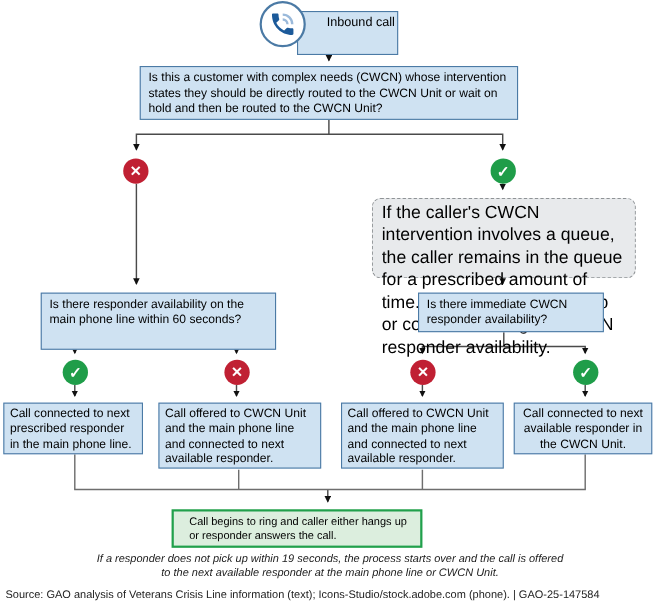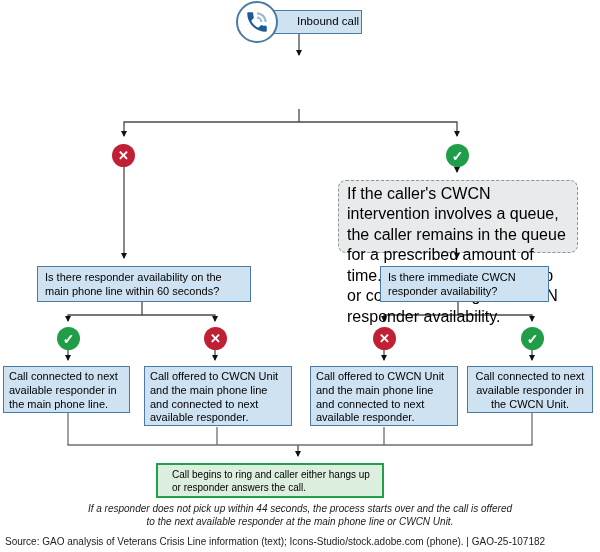--- a/index.html
+++ b/index.html
@@ -6,29 +6,29 @@
   .canvas{
     position:relative;width:600px;height:552px;background:#ffffff;
     font-family:"Liberation Sans", sans-serif;color:#000;overflow:hidden;
   }
   .wires{position:absolute;left:0;top:0;z-index:0;}
   .node{
     position:absolute;z-index:1;box-sizing:border-box;
     background:var(--box-fill);border:1.5px solid var(--box-border);
     font-size:11px;line-height:1.25;color:#000;
   }
-  .inbound{left:270px;top:10px;width:92px;height:24px;line-height:21px;
+  .inbound{left:270px;top:10px;width:92px;height:40px;line-height:21px;
     padding-left:26px;font-size:11.5px;}
   .q1{left:127px;top:60px;width:344px;height:49px;padding:4px 7px;}
   .note{
     left:338px;top:180px;width:240px;height:73px;box-sizing:border-box;
     background:var(--note-fill);border:1.5px dashed #8f9396;border-radius:8px;
     padding:3px 8px;font-size:16px;line-height:1.28;position:absolute;z-index:1;
   }
-  .q2{left:37px;top:266px;width:214px;height:36px;padding:4px 7px;}
+  .q2{left:37px;top:266px;width:214px;height:52px;padding:4px 7px;}
   .q3{left:380px;top:266px;width:169px;height:36px;padding:4px 7px;}
   .o1{left:3px;top:366px;width:127px;height:47px;padding:3px 5px;}
   .o2{left:144px;top:366px;width:148px;height:60px;padding:3px 5px;}
   .o3{left:310px;top:366px;width:148px;height:60px;padding:3px 5px;}
   .o4{left:467px;top:366px;width:126px;height:47px;padding:3px 5px;text-align:center;}
   .final{
     left:156px;top:463px;width:228px;height:35px;box-sizing:border-box;
     position:absolute;z-index:1;background:var(--final-fill);
     border:2px solid var(--final-border);padding:3px 6px 3px 14px;
     font-size:10px;line-height:1.3;
@@ -96,20 +96,21 @@
     <span>Inbound call</span>
   </div>
 
   <div class="phone-badge">
     <svg width="26" height="26" viewBox="0 0 24 24">
       <path fill="#9ab9da" d="M15 12h2a5 5 0 0 0-5-5v2a3 3 0 0 1 3 3zm4 0h2a9 9 0 0 0-9-9v2a7 7 0 0 1 7 7z"></path>
       <path fill="#1c5a9a" d="M6.62 10.79c1.44 2.83 3.76 5.14 6.59 6.59l2.2-2.21c.27-.27.67-.36 1.02-.24 1.12.37 2.33.57 3.57.57.55 0 1 .45 1 1V20c0 .55-.45 1-1 1-9.39 0-17-7.61-17-17 0-.55.45-1 1-1h3.5c.55 0 1 .45 1 1 0 1.25.2 2.45.57 3.57.11.35.03.74-.25 1.02l-2.2 2.2z"></path>
     </svg>
   </div>
 
+  <div class="node q1">Is this a customer with complex needs (CWCN) whose intervention states they should be directly routed to the CWCN Unit or wait on hold and then be routed to the CWCN Unit?</div>
 
   <div class="badge no" style="left:112px;top:144px;">
     <span>✕</span>
   </div>
   <div class="badge yes" style="left:446px;top:144px;">
     <span>✓</span>
   </div>
 
   <div class="note">If the caller's CWCN intervention involves a queue, the caller remains in the queue for a prescribed amount of time. The caller may hang up or continue waiting for CWCN responder availability.</div>
 
@@ -122,26 +123,26 @@
   <div class="badge no" style="left:204px;top:327px;">
     <span>✕</span>
   </div>
   <div class="badge no" style="left:373px;top:327px;">
     <span>✕</span>
   </div>
   <div class="badge yes" style="left:521px;top:327px;">
     <span>✓</span>
   </div>
 
-  <div class="node o1">Call connected to next available responder in the main phone line.</div>
+  <div class="node o1">Call connected to next prescribed responder in the main phone line.</div>
   <div class="node o2">Call offered to CWCN Unit and the main phone line and connected to next available responder.</div>
   <div class="node o3">Call offered to CWCN Unit and the main phone line and connected to next available responder.</div>
   <div class="node o4">Call connected to next available responder in the CWCN Unit.</div>
 
   <div class="final">Call begins to ring and caller either hangs up or responder answers the call.</div>
 
   <div class="footnote">
-    <span>If a responder does not pick up within 44 seconds, the process starts over and the call is offered to the next available responder at the main phone line or CWCN Unit.</span>
+    <span>If a responder does not pick up within 19 seconds, the process starts over and the call is offered to the next available responder at the main phone line or CWCN Unit.</span>
   </div>
 
-  <div class="source">Source: GAO analysis of Veterans Crisis Line information (text); Icons-Studio/stock.adobe.com (phone).  |  GAO-25-107182</div>
+  <div class="source">Source: GAO analysis of Veterans Crisis Line information (text); Icons-Studio/stock.adobe.com (phone).  |  GAO-25-147584</div>
 
 </div>
 
 </body></html>

